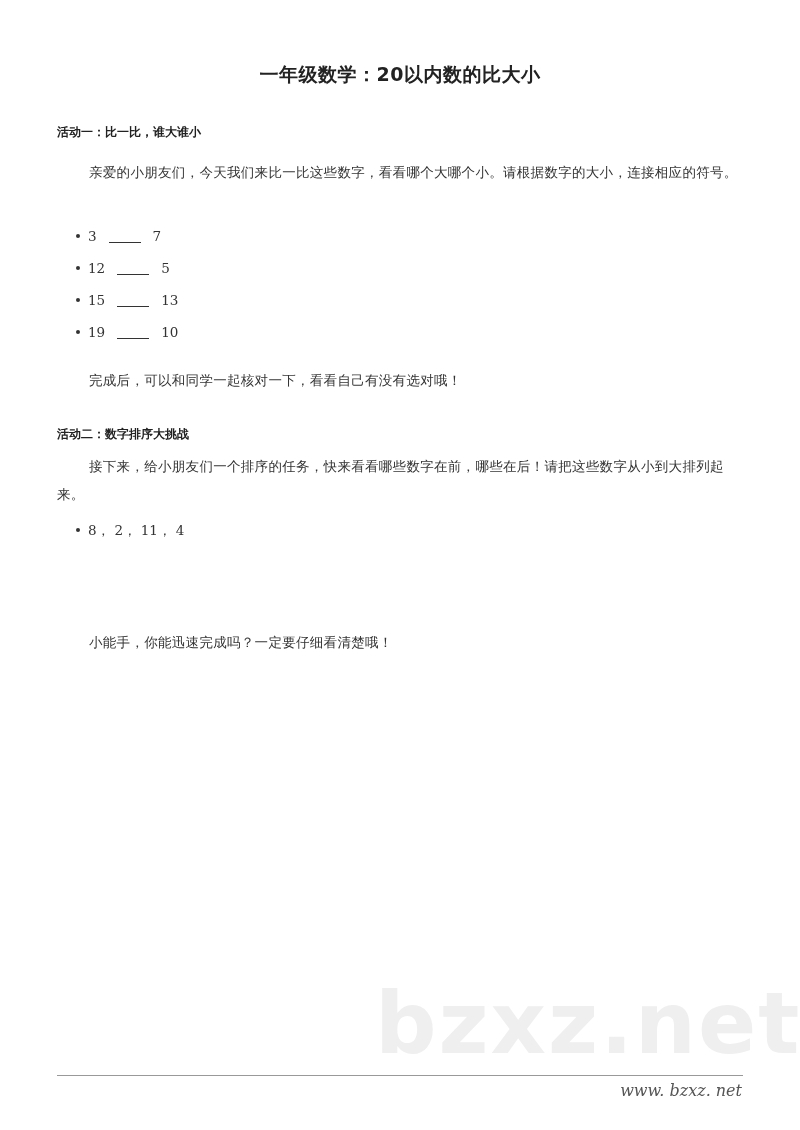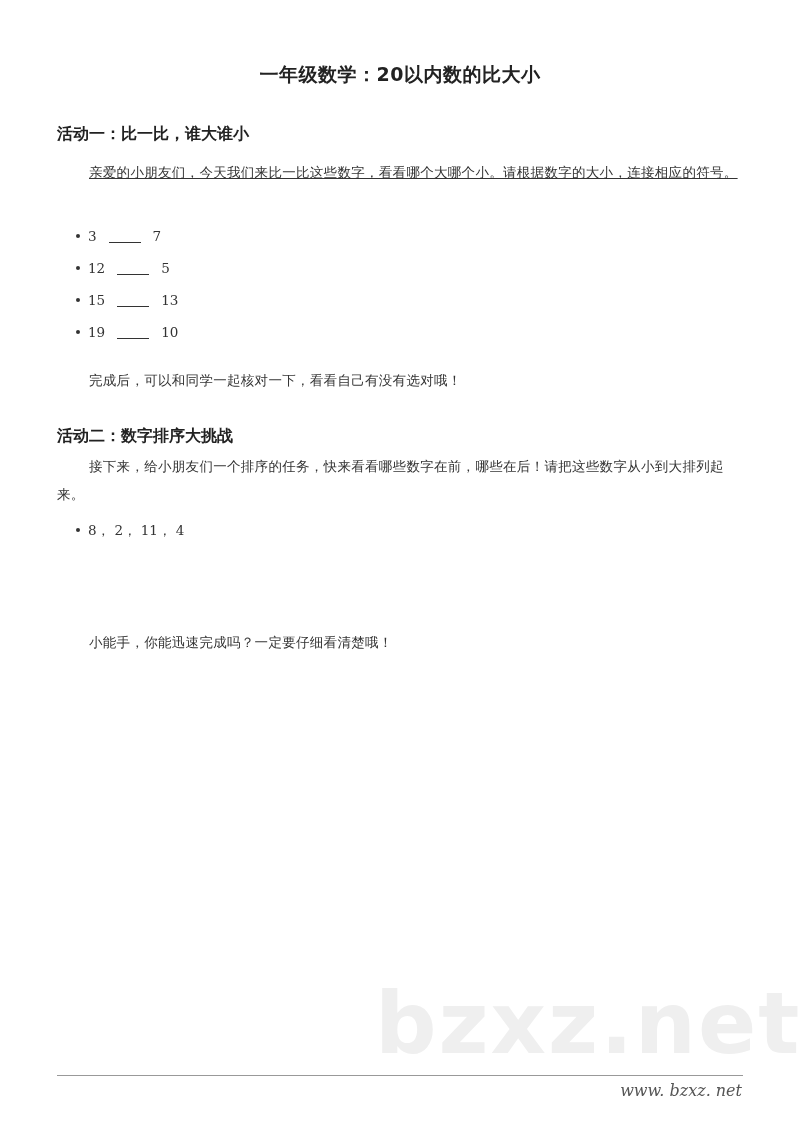--- a/index.html
+++ b/index.html
@@ -8,21 +8,21 @@
       font-family: "DejaVu Serif", "Liberation Serif", serif; color: #222;
     }
     .page-title {
       position: absolute; top: 62px; left: 0; width: 800px; text-align: center;
       font-family: "DejaVu Sans", "Liberation Sans", sans-serif; font-weight: bold;
       font-size: 19px; color: #222; letter-spacing: 0.5px;
     }
     .section-heading {
       position: absolute; left: 57px;
       font-family: "DejaVu Sans", "Liberation Sans", sans-serif; font-weight: bold;
-      font-size: 16px; color: #222;
+      font-size: 12px; color: #222;
     }
     .para {
       position: absolute; left: 57px; width: 690px; font-size: 13.5px; line-height: 28px; color: #333;
       text-indent: 32px; letter-spacing: 0.3px;
     }
     .list { position: absolute; left: 76px; margin: 0; padding: 0; list-style: none; }
     .list li { height: 32px; line-height: 22px; font-size: 13.5px; color: #333; display: flex; align-items: center; }
     .bullet { width: 4px; height: 4px; background: #333; border-radius: 50%; margin-right: 8px; flex: none; }
     .num { display: inline-block; }
     .blank { display: inline-block; width: 32px; border-bottom: 1px solid #333; height: 12px; margin: 0 12px 0 12px; }
@@ -35,21 +35,21 @@
       position: absolute; right: 58px; top: 1081px; font-style: italic; font-size: 16px; color: #555;
       font-family: "DejaVu Serif", "Liberation Serif", serif;
     }
   </style>
 </head>
 <body>
 
 <div class="page-title">一年级数学：20以内数的比大小</div>
 
 <div class="section-heading" style="top:124px;">活动一：比一比，谁大谁小</div>
-<div class="para" style="top:158px;text-decoration:underline;">亲爱的小朋友们，今天我们来比一比这些数字，看看哪个大哪个小。请根据数字的大小，连接相应的符号。</div>
+<div class="para" style="top:158px;">亲爱的小朋友们，今天我们来比一比这些数字，看看哪个大哪个小。请根据数字的大小，连接相应的符号。</div>
 
 <ul class="list" style="top:220px;">
   <li>
     <span class="bullet"></span>
     <span class="num">3</span>
     <span class="blank"></span>
     <span class="num">7</span>
   </li>
   <li>
     <span class="bullet"></span>

